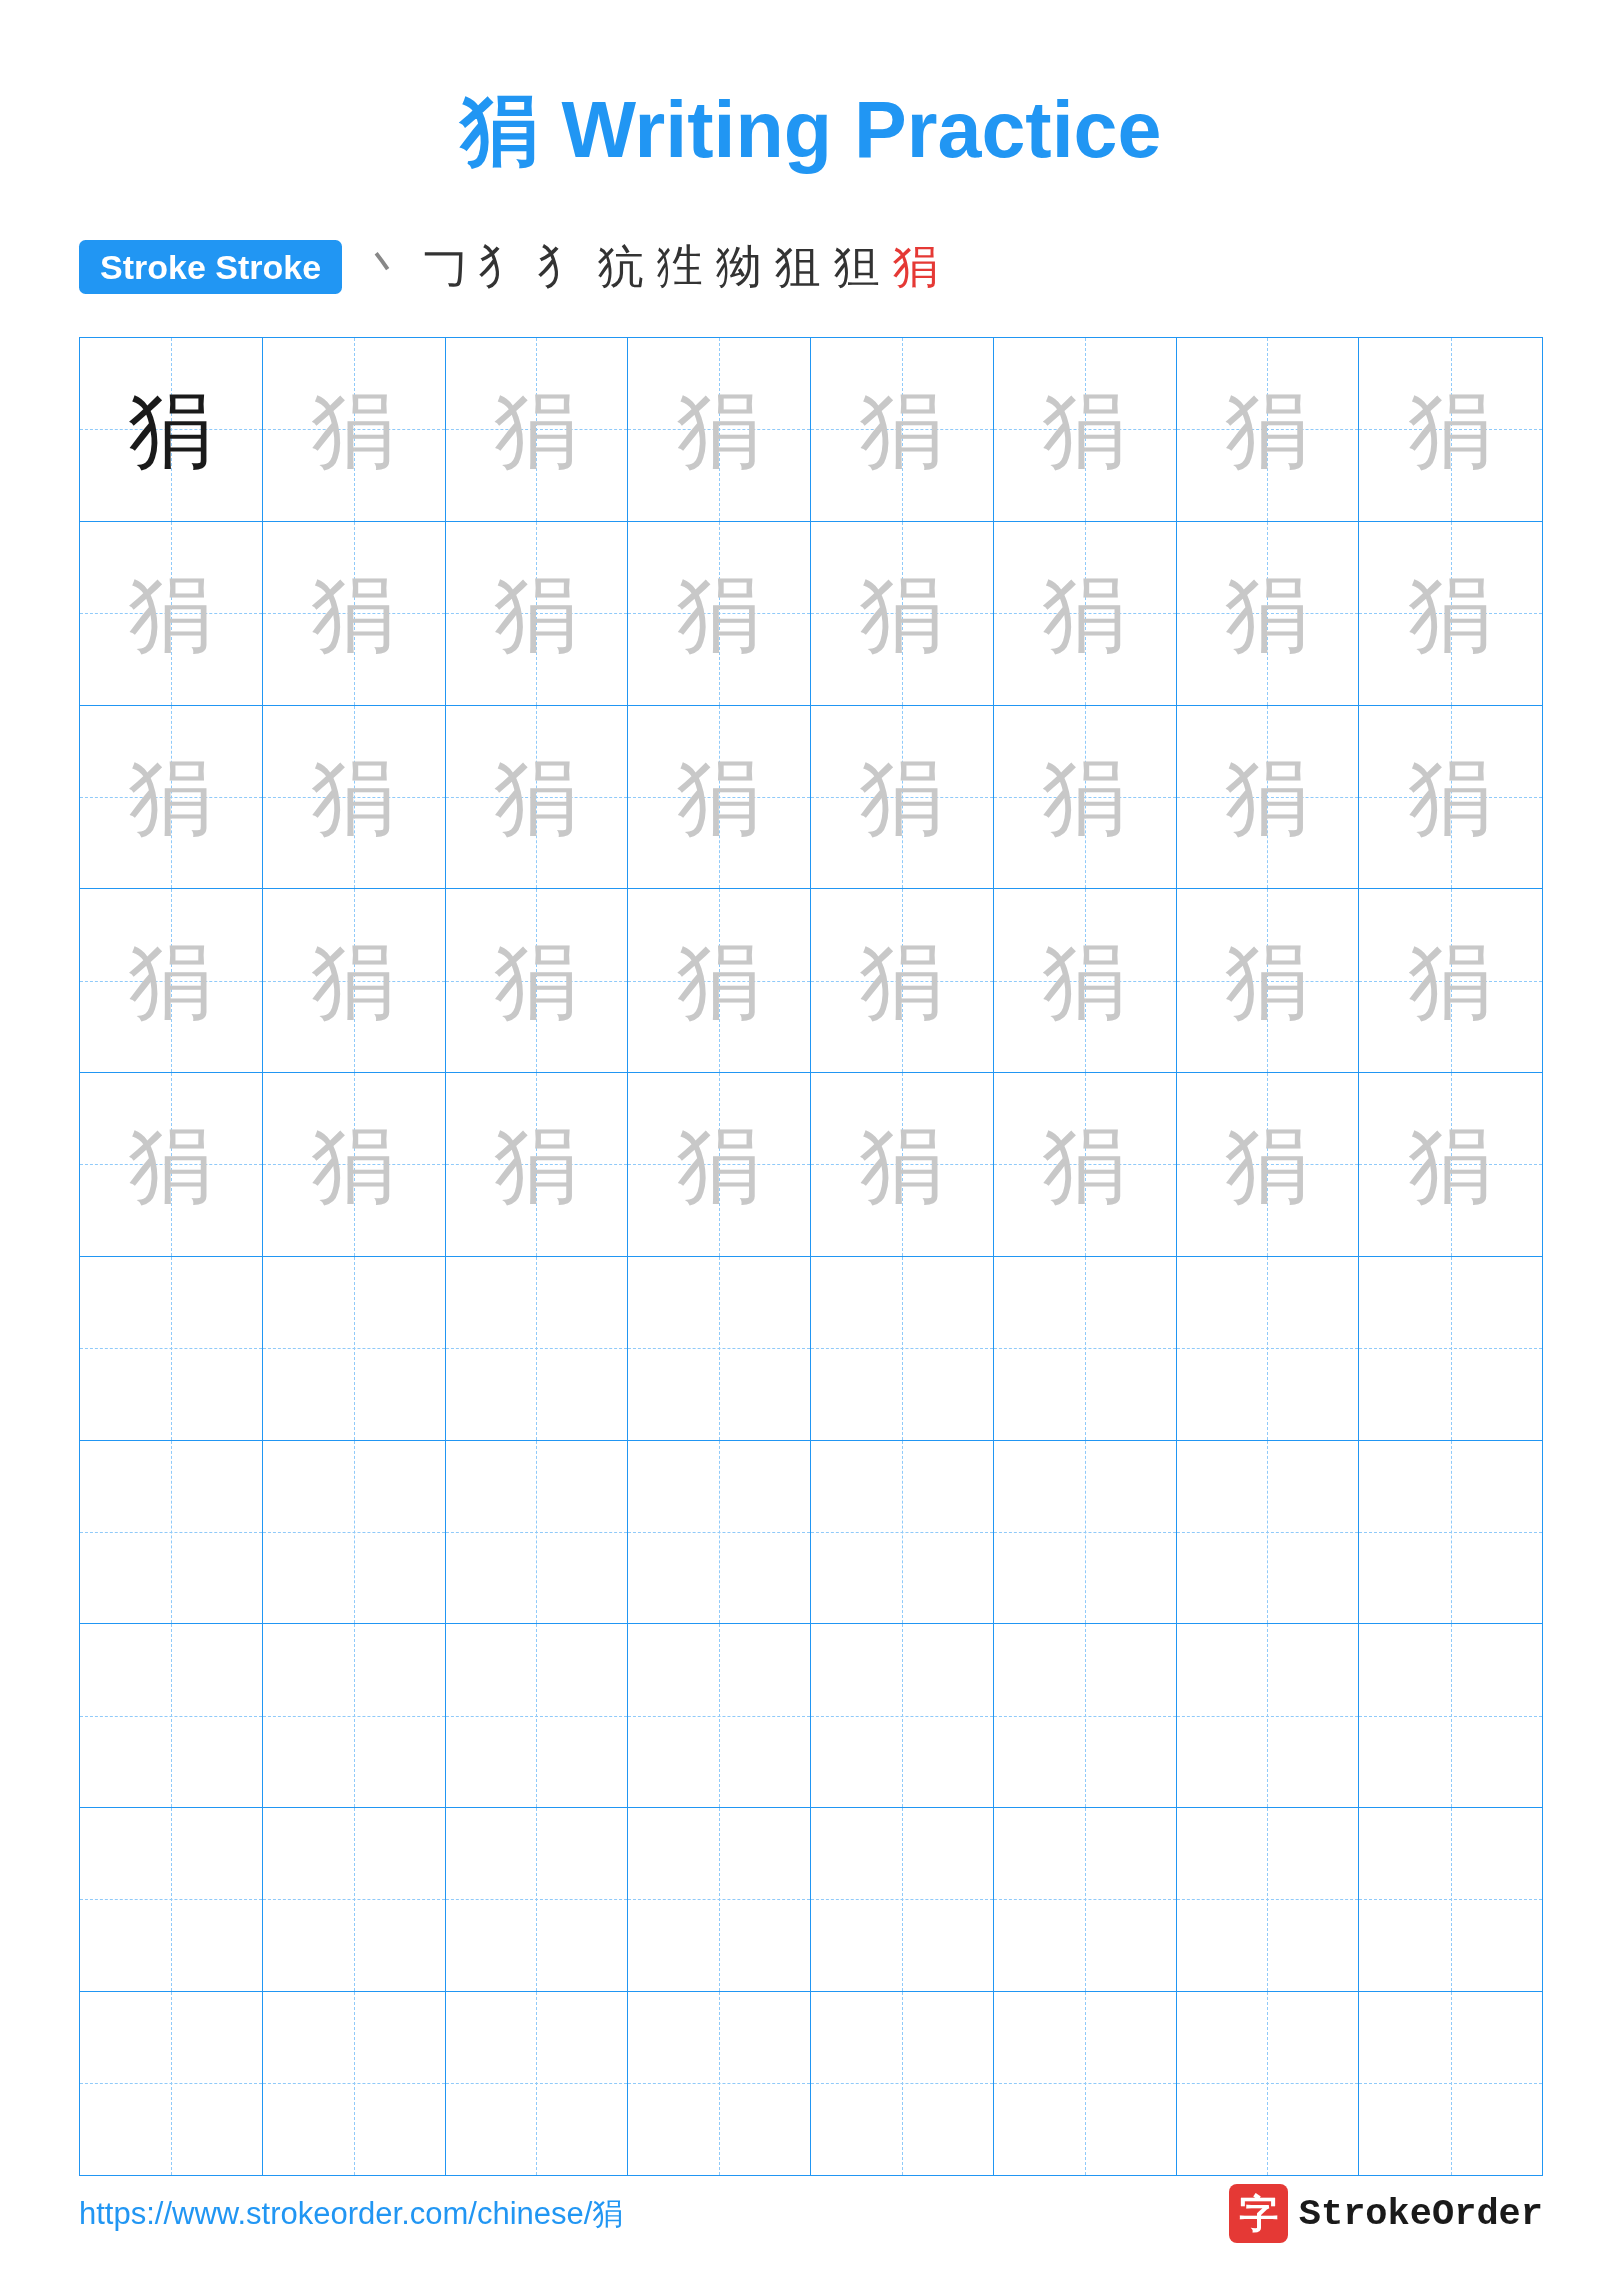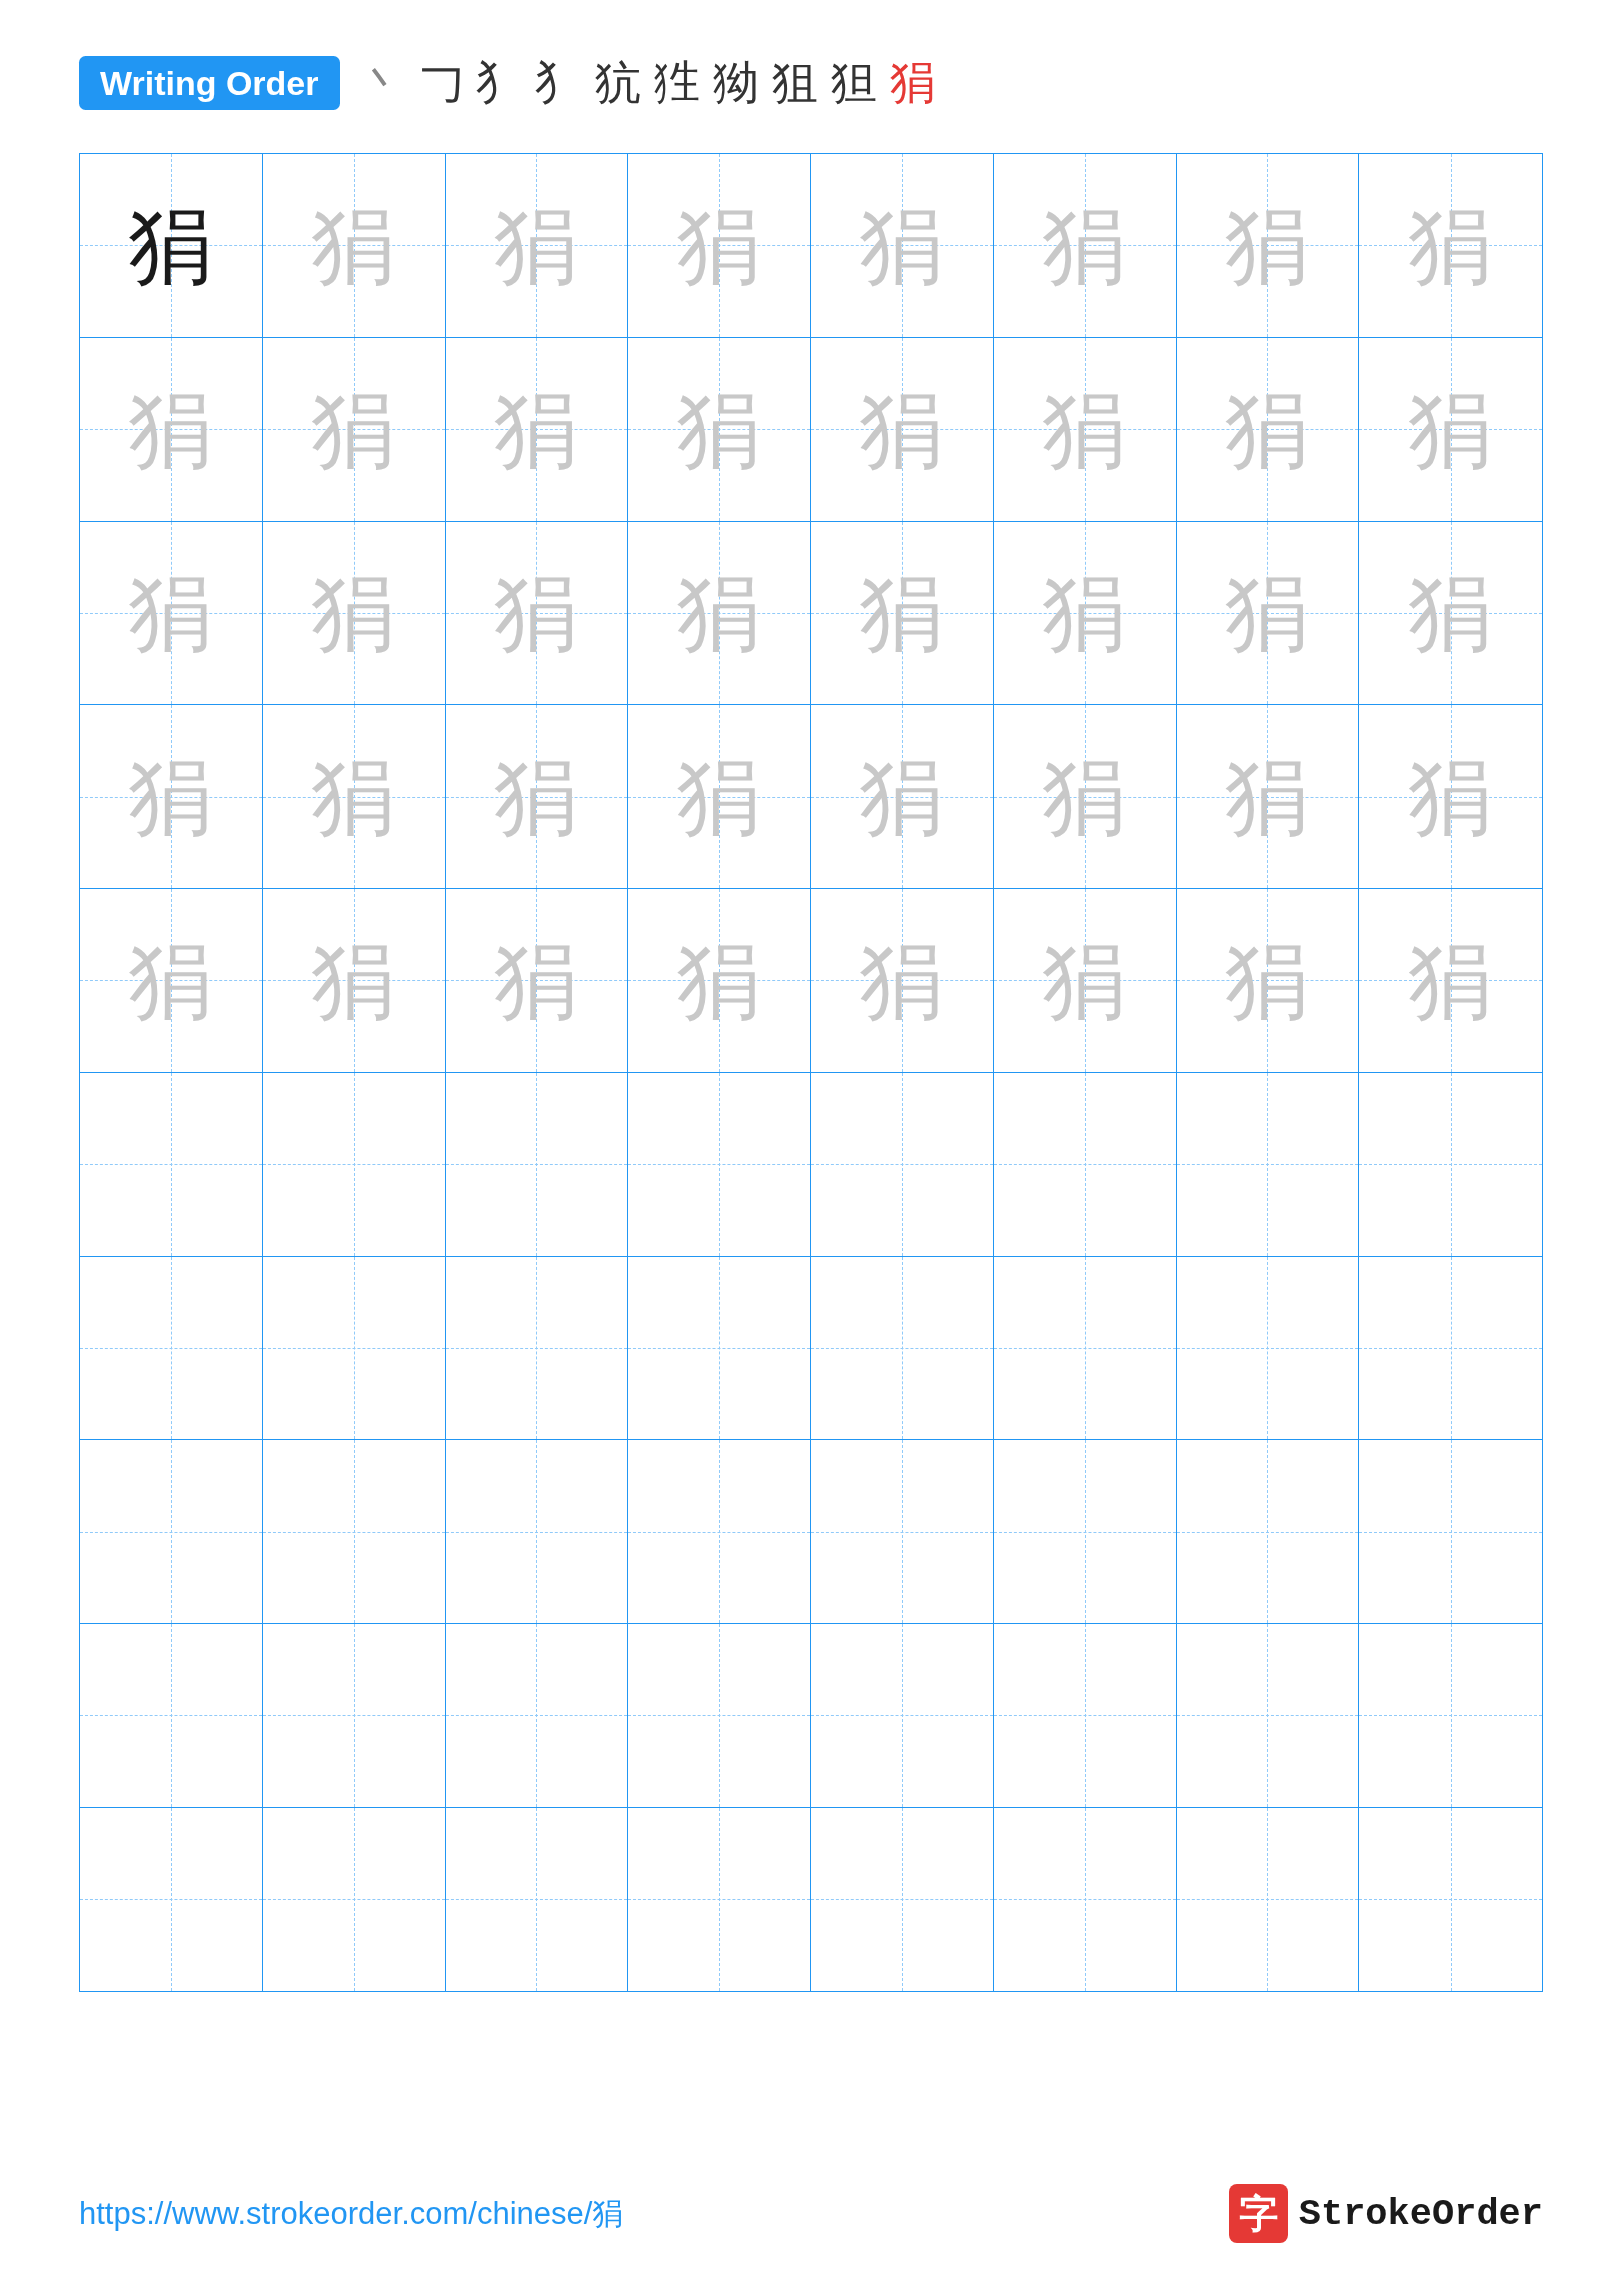--- a/index.html
+++ b/index.html
@@ -168,23 +168,24 @@
       font-weight: bold;
       color: #1a1a1a;
       font-family: Liberation Mono, monospace;
     }
   </style>
 </head>
 <body>
 
 <div class="page">
 
+  <h1 class="title">狷 Writing Practice</h1>
 
   <div class="stroke-order-section">
-    <div class="stroke-order-badge">Writing Order</div>
+    <div class="stroke-order-badge">Stroke Stroke</div>
     <div class="stroke-order-chars">
       <span class="stroke-char light">丶</span>
       <span class="stroke-char">𠃌</span>
       <span class="stroke-char">犭</span>
       <span class="stroke-char">犭</span>
       <span class="stroke-char">犺</span>
       <span class="stroke-char">狌</span>
       <span class="stroke-char">狕</span>
       <span class="stroke-char">狙</span>
       <span class="stroke-char">狚</span>

